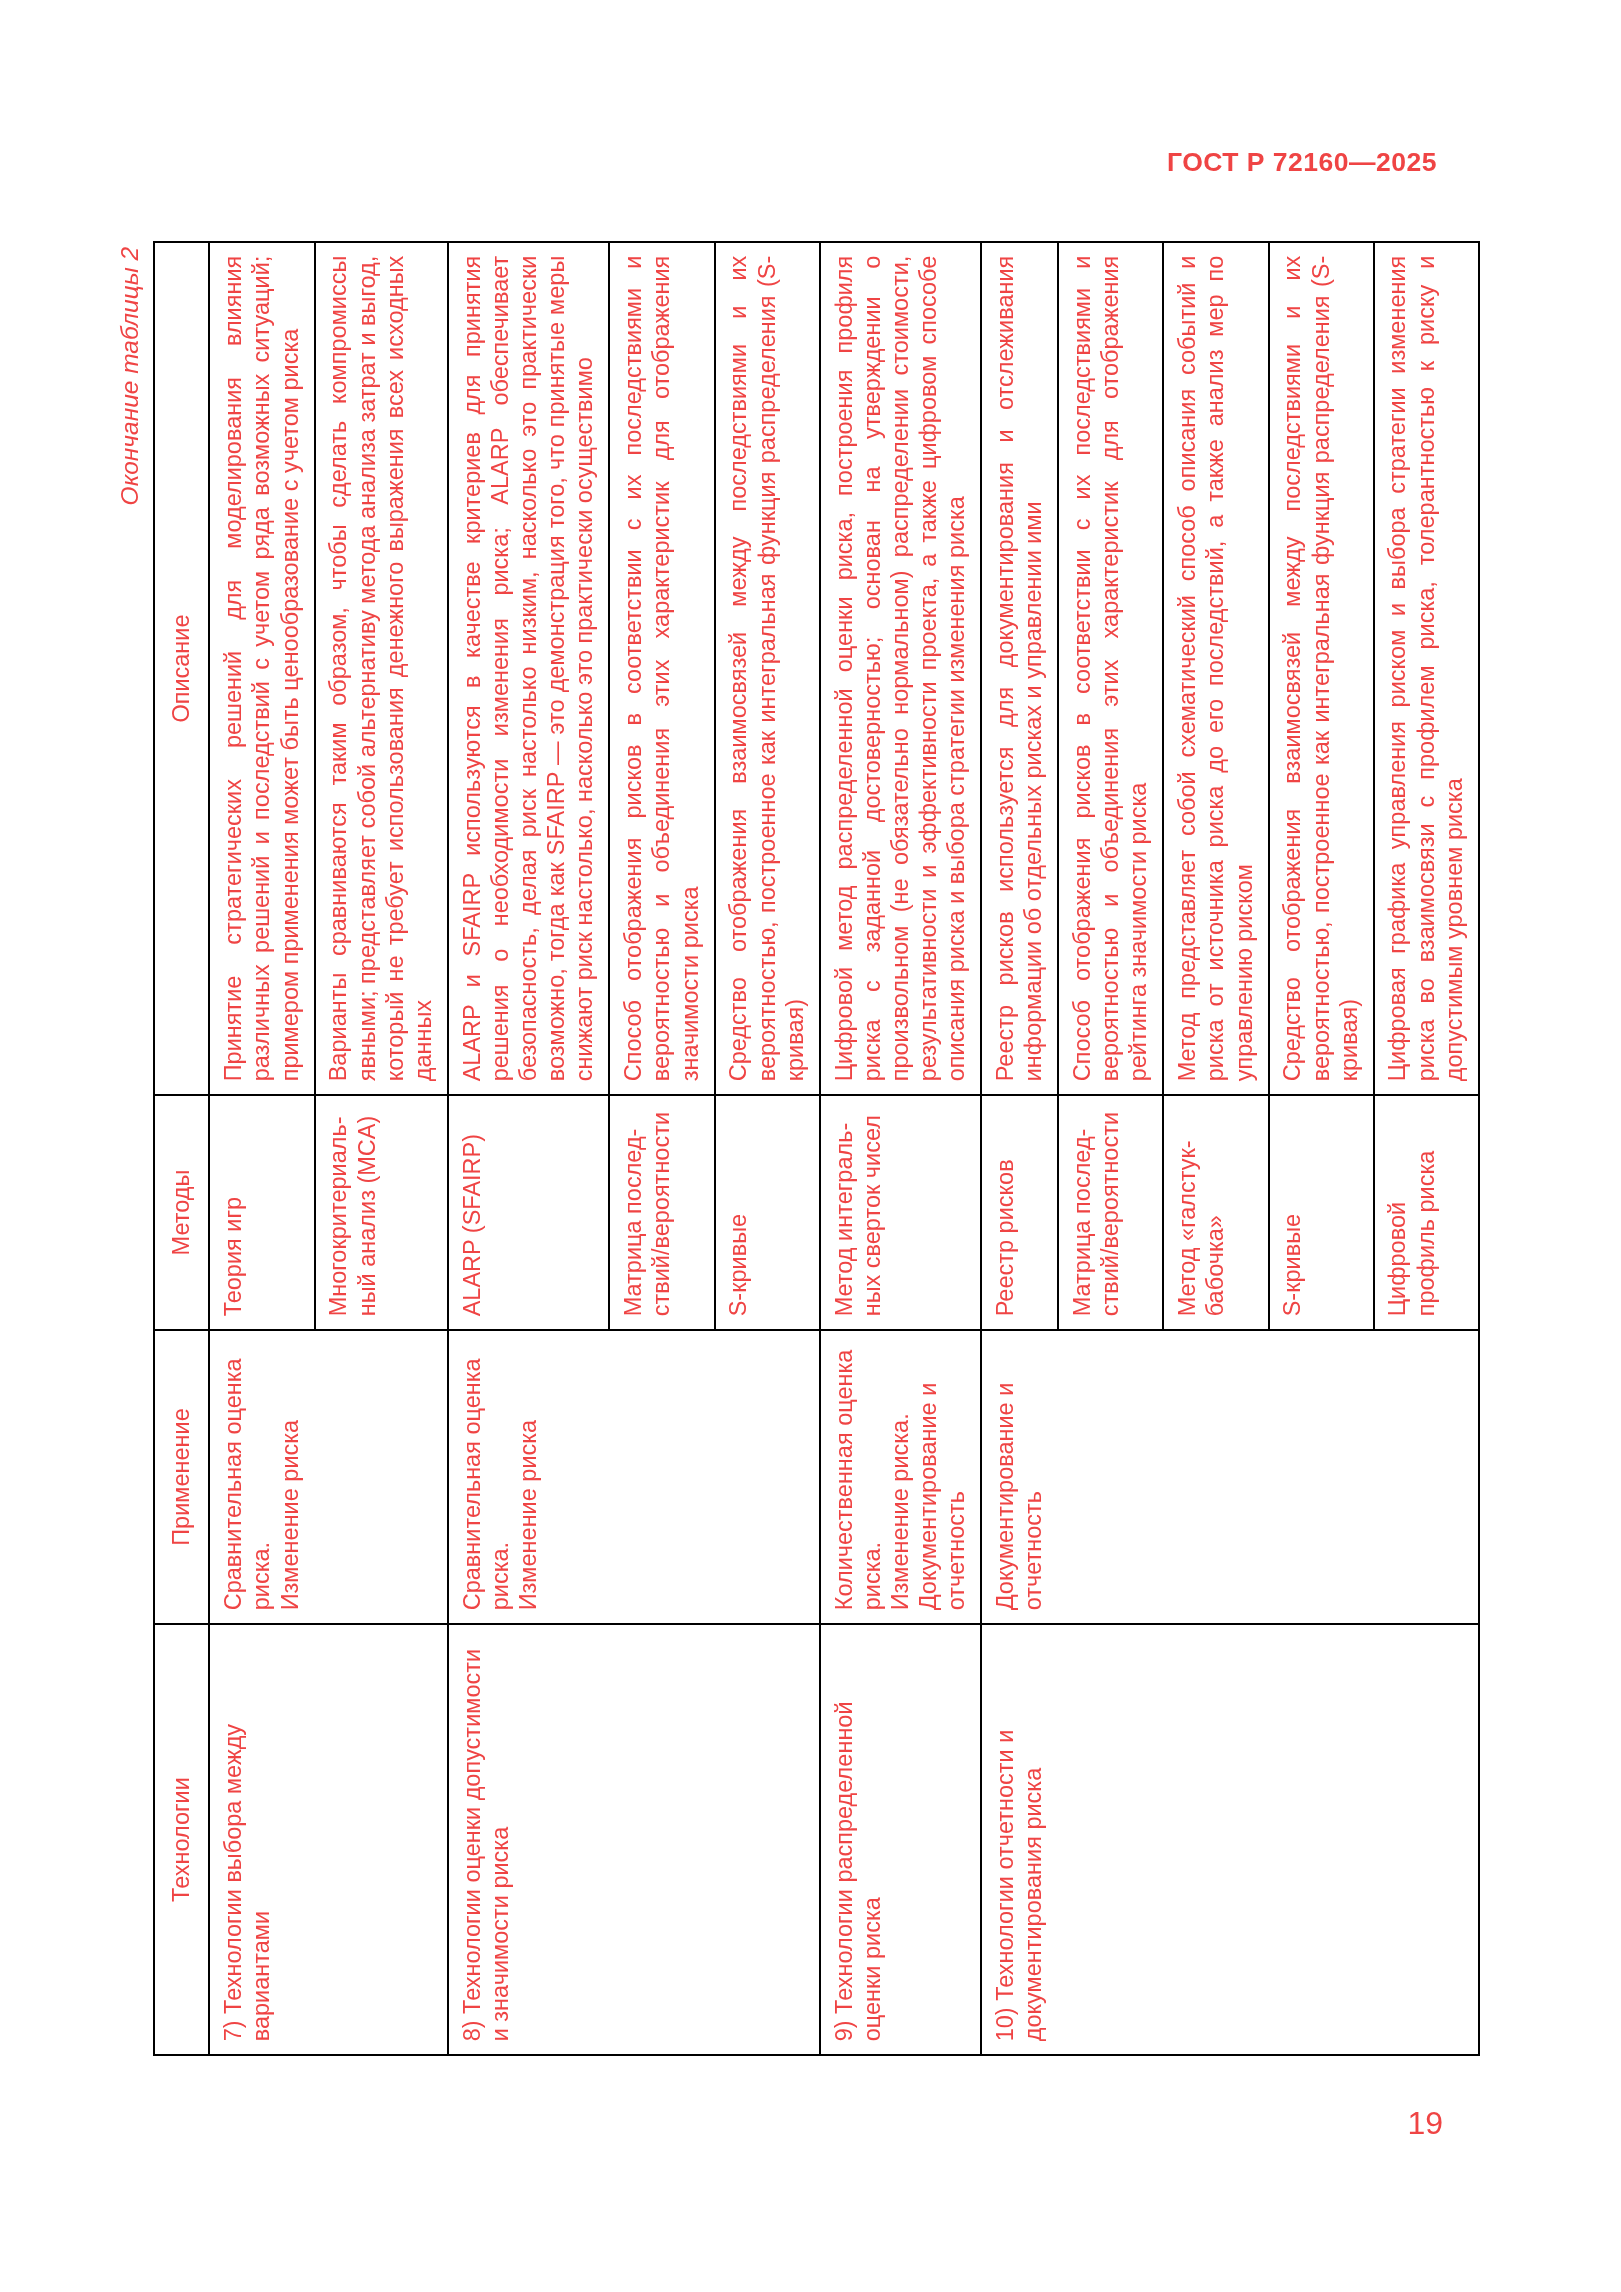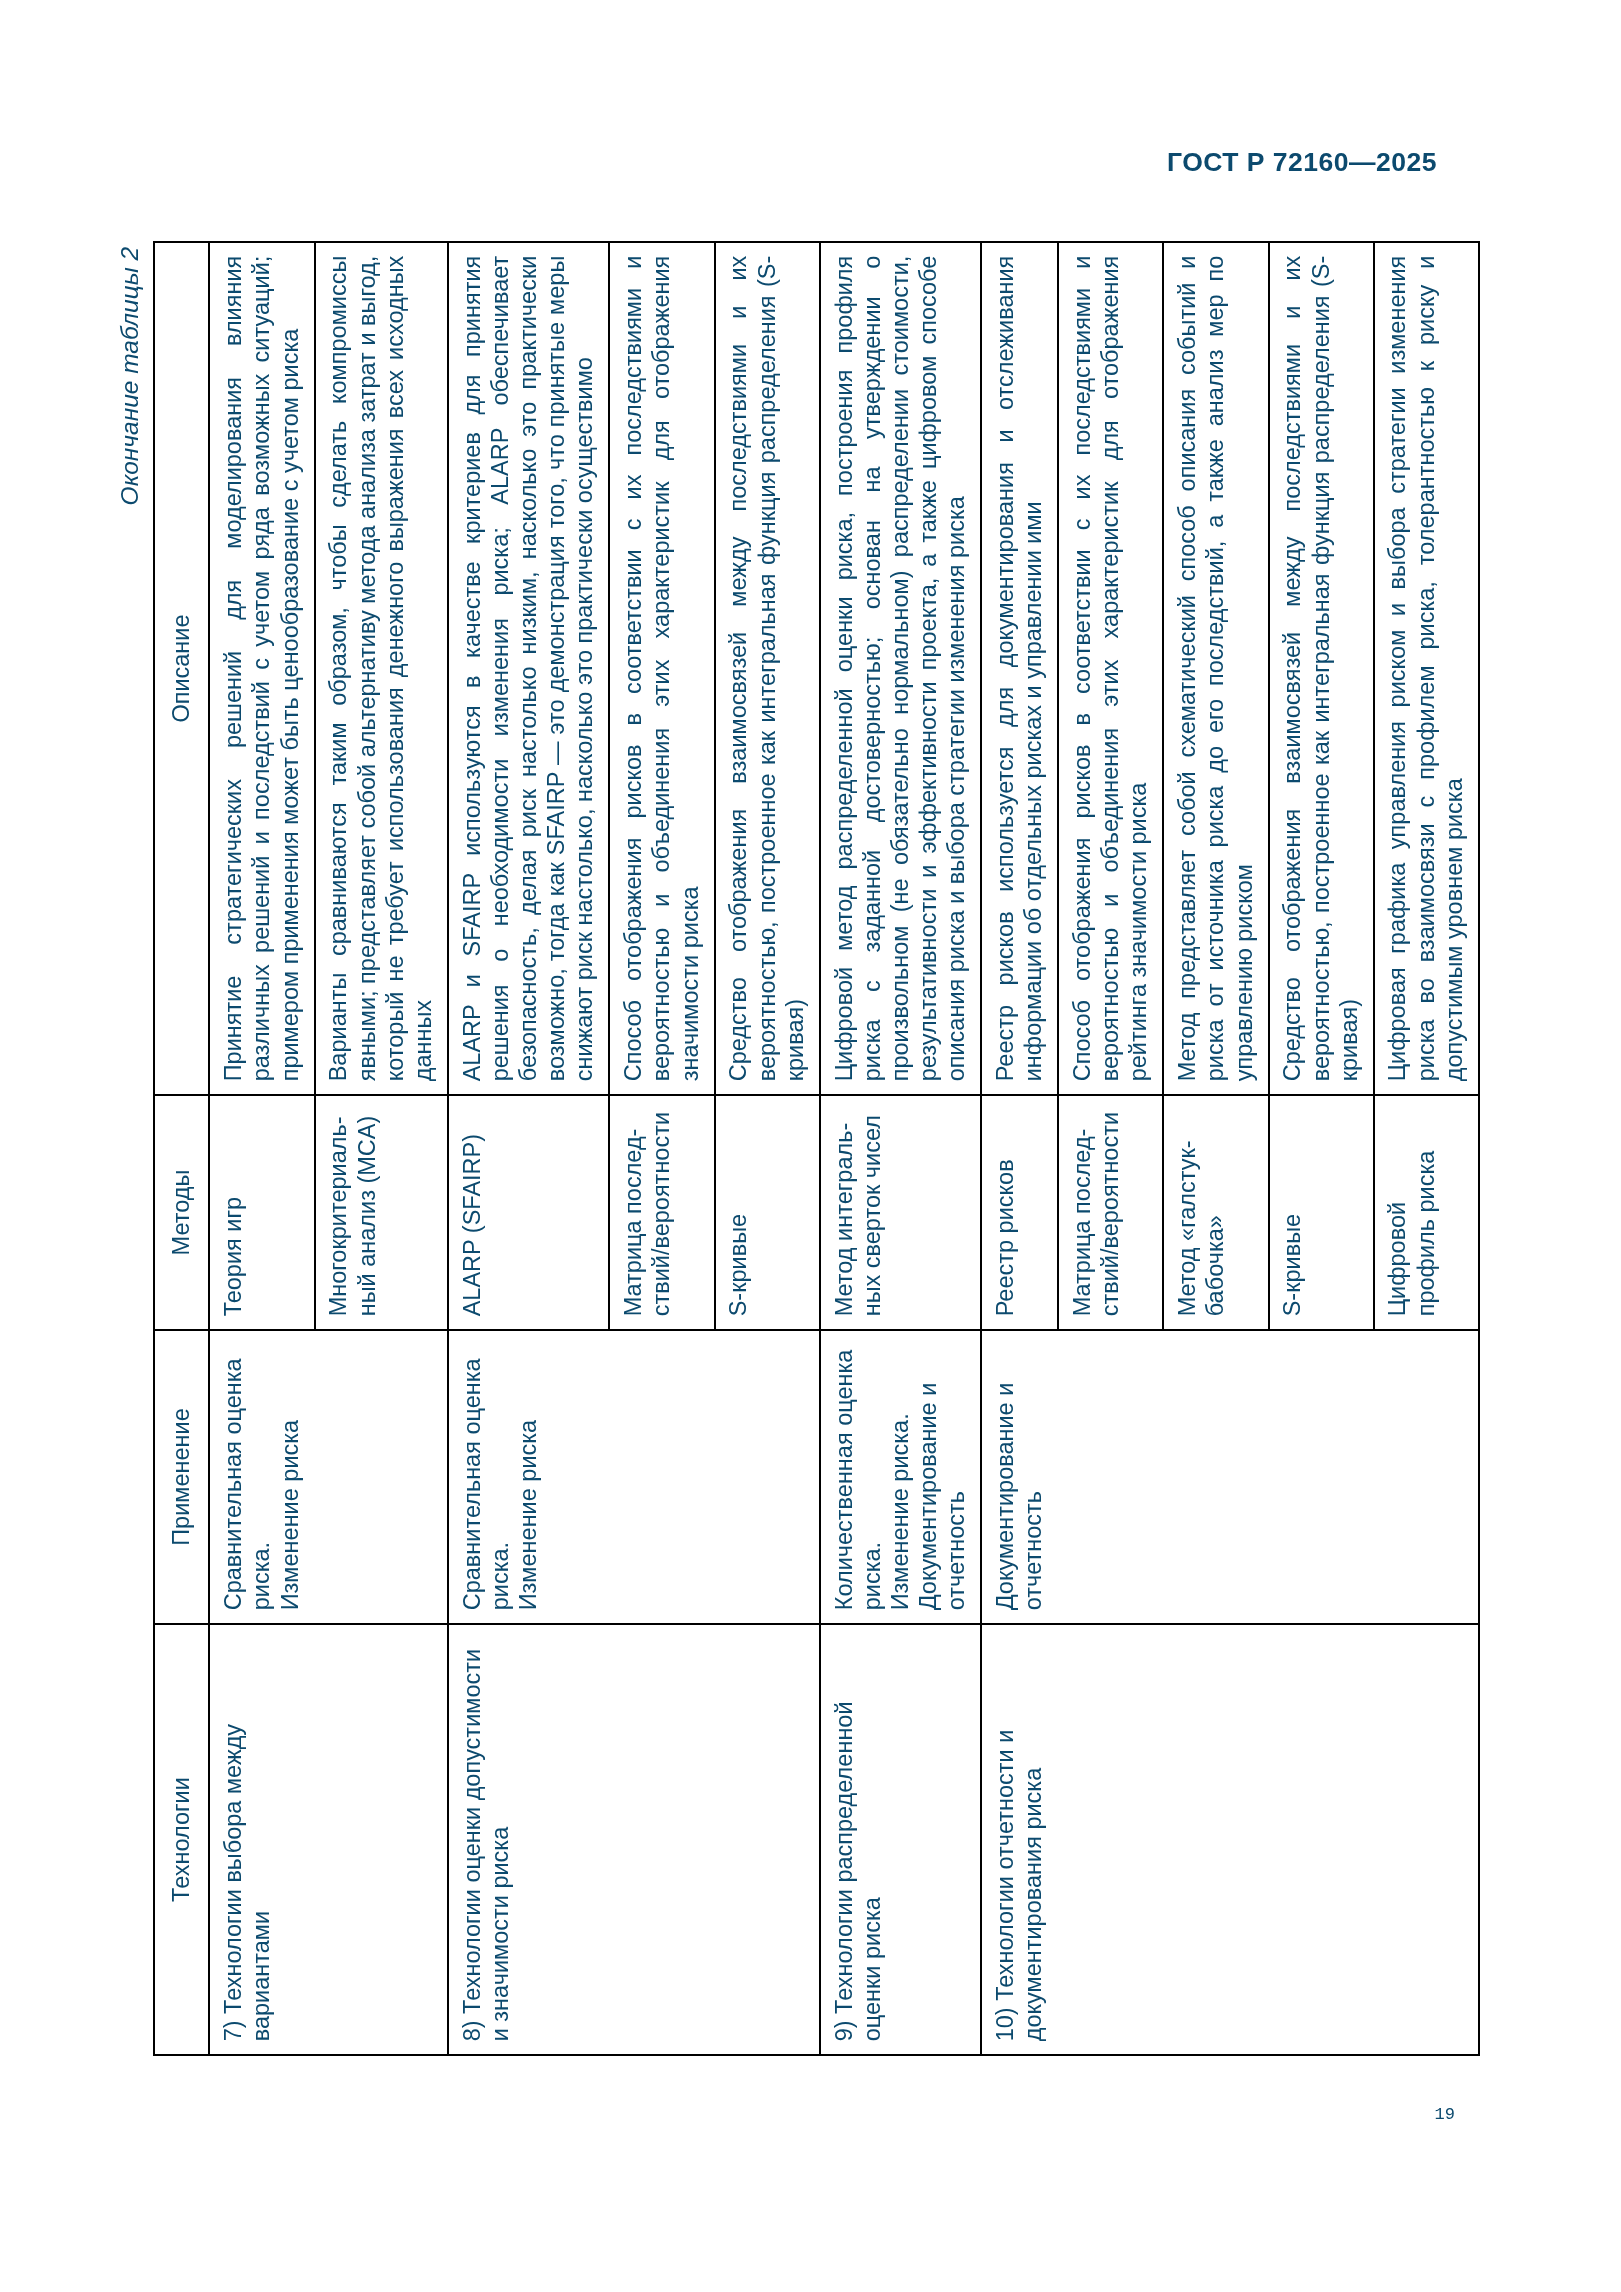--- a/index.html
+++ b/index.html
@@ -3,38 +3,37 @@
 <meta charset="utf-8">
 <style>
   * { margin: 0; padding: 0; box-sizing: border-box; }
   html, body { background: #ffffff; }
   .page {
     position: relative;
     width: 1621px;
     height: 2293px;
     background: #ffffff;
     font-family: "Liberation Sans", sans-serif;
-    color: #0c4a6e;
+    color: #ef4444;
     overflow: hidden;
     padding-left: 28px;
   }
   .doc-header {
     position: absolute;
     top: 147px;
     right: 184px;
     font-size: 26.5px;
     font-weight: bold;
     letter-spacing: 0.5px;
   }
   .page-number {
     position: absolute;
     top: 2105px;
-    right: 166px;
-    font-size: 17px;
-    font-family: Liberation Mono, monospace;
+    right: 178px;
+    font-size: 32px;
   }
   
   .rotated {
     position: absolute;
     left: 116px;
     top: 2056px;
     width: 1813px;
     transform-origin: 0 0;
     transform: rotate(-90deg);
   }

